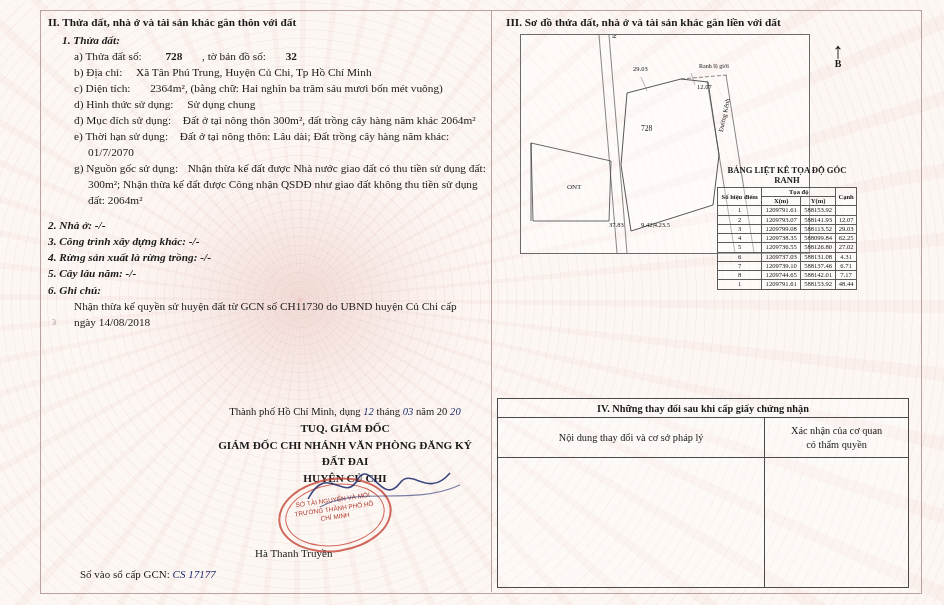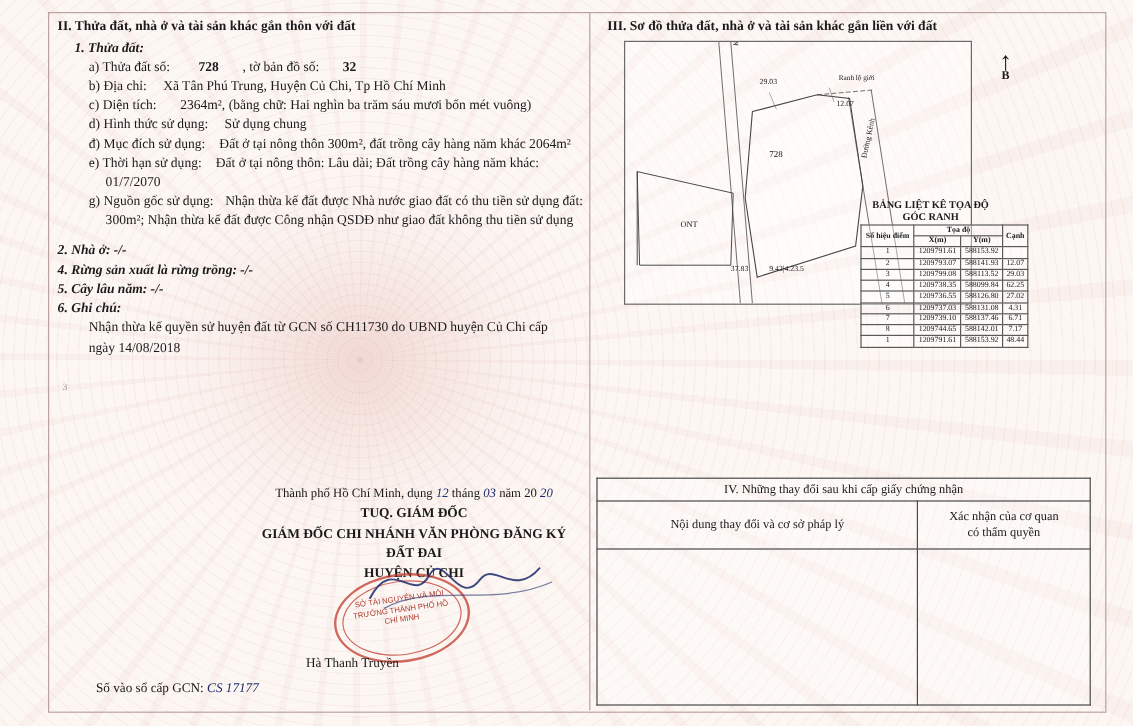--- a/index.html
+++ b/index.html
@@ -58,21 +58,21 @@
   }
   .map-svg{position:absolute;left:0;top:0;}
   .compass{
     position:absolute;left:818px;top:44px;width:40px;text-align:center;
     font-size:10px;font-weight:bold;
   }
   .compass .arrow{font-size:22px;line-height:14px;display:block;}
 
   
   .coord-wrap{
-    position:absolute;left:717px;top:165px;width:117px;
+    position:absolute;left:717px;top:165px;width:140px;
   }
   .coord-title{
     font-size:8.6px;font-weight:bold;text-align:center;margin-bottom:2px;
   }
   table.coord{
     border-collapse:collapse;width:140px;font-size:6.6px;
     background:rgba(255,255,255,.4);
   }
   table.coord td,table.coord th{
     border:1px solid #5a5a5a;padding:0 1px;text-align:center;line-height:1.25;
@@ -116,21 +116,21 @@
   }
   .gcn-num{font-family:"Liberation Serif",serif;font-style:italic;color:#1c2a6b;}
 
   
   .tbl4{
     position:absolute;left:497px;top:398px;width:412px;height:190px;
     border:1px solid #4a4a4a;border-collapse:collapse;
     font-size:10.3px;background:rgba(255,255,255,.25);
   }
   .tbl4 td,.tbl4 th{border:1px solid #4a4a4a;text-align:center;vertical-align:middle;font-weight:normal;}
-  .tbl4 .hd{font-weight:normal;padding:3px 2px;}
+  .tbl4 .hd{font-weight:bold;padding:3px 2px;}
   .tbl4 .sub{padding:4px 3px;line-height:1.35;}
 
   .page-num{position:absolute;left:52px;top:318px;font-size:8px;color:#9a8f8f;}
 </style>
 </head>
 <body>
 
 <div class="bg-wash"></div>
 <div class="page-border"></div>
 <div class="vline"></div>
@@ -172,22 +172,24 @@
     <span style="display:inline-block;width:6px"></span>
     <span>Đất ở tại nông thôn: Lâu dài; Đất trồng cây hàng năm khác:</span>
   </div>
   <div class="ind3">01/7/2070</div>
   <div class="ind2">
     <span>g) Nguồn gốc sử dụng:</span>
     <span style="display:inline-block;width:4px"></span>
     <span>Nhận thừa kế đất được Nhà nước giao đất có thu tiền sử dụng đất:</span>
   </div>
   <div class="ind3">300m²; Nhận thừa kế đất được Công nhận QSDĐ như giao đất không thu tiền sử dụng</div>
+  <div class="ind3">đất: 2064m²</div>
 
   <div class="sec-title" style="margin-top:9px">2. Nhà ở: -/-</div>
+  <div class="sec-title">3. Công trình xây dựng khác: -/-</div>
   <div class="sec-title">4. Rừng sản xuất là rừng trồng: -/-</div>
   <div class="sec-title">5. Cây lâu năm: -/-</div>
   <div class="sec-title">6. Ghi chú:</div>
   <div class="ind2">Nhận thừa kế quyền sử huyện đất từ GCN số CH11730 do UBND huyện Củ Chi cấp</div>
   <div class="ind2">ngày 14/08/2018</div>
 </div>
 
 <div class="page-num">3</div>
 
 <div class="right-head">III. Sơ đồ thửa đất, nhà ở và tài sản khác gắn liền với đất</div>

